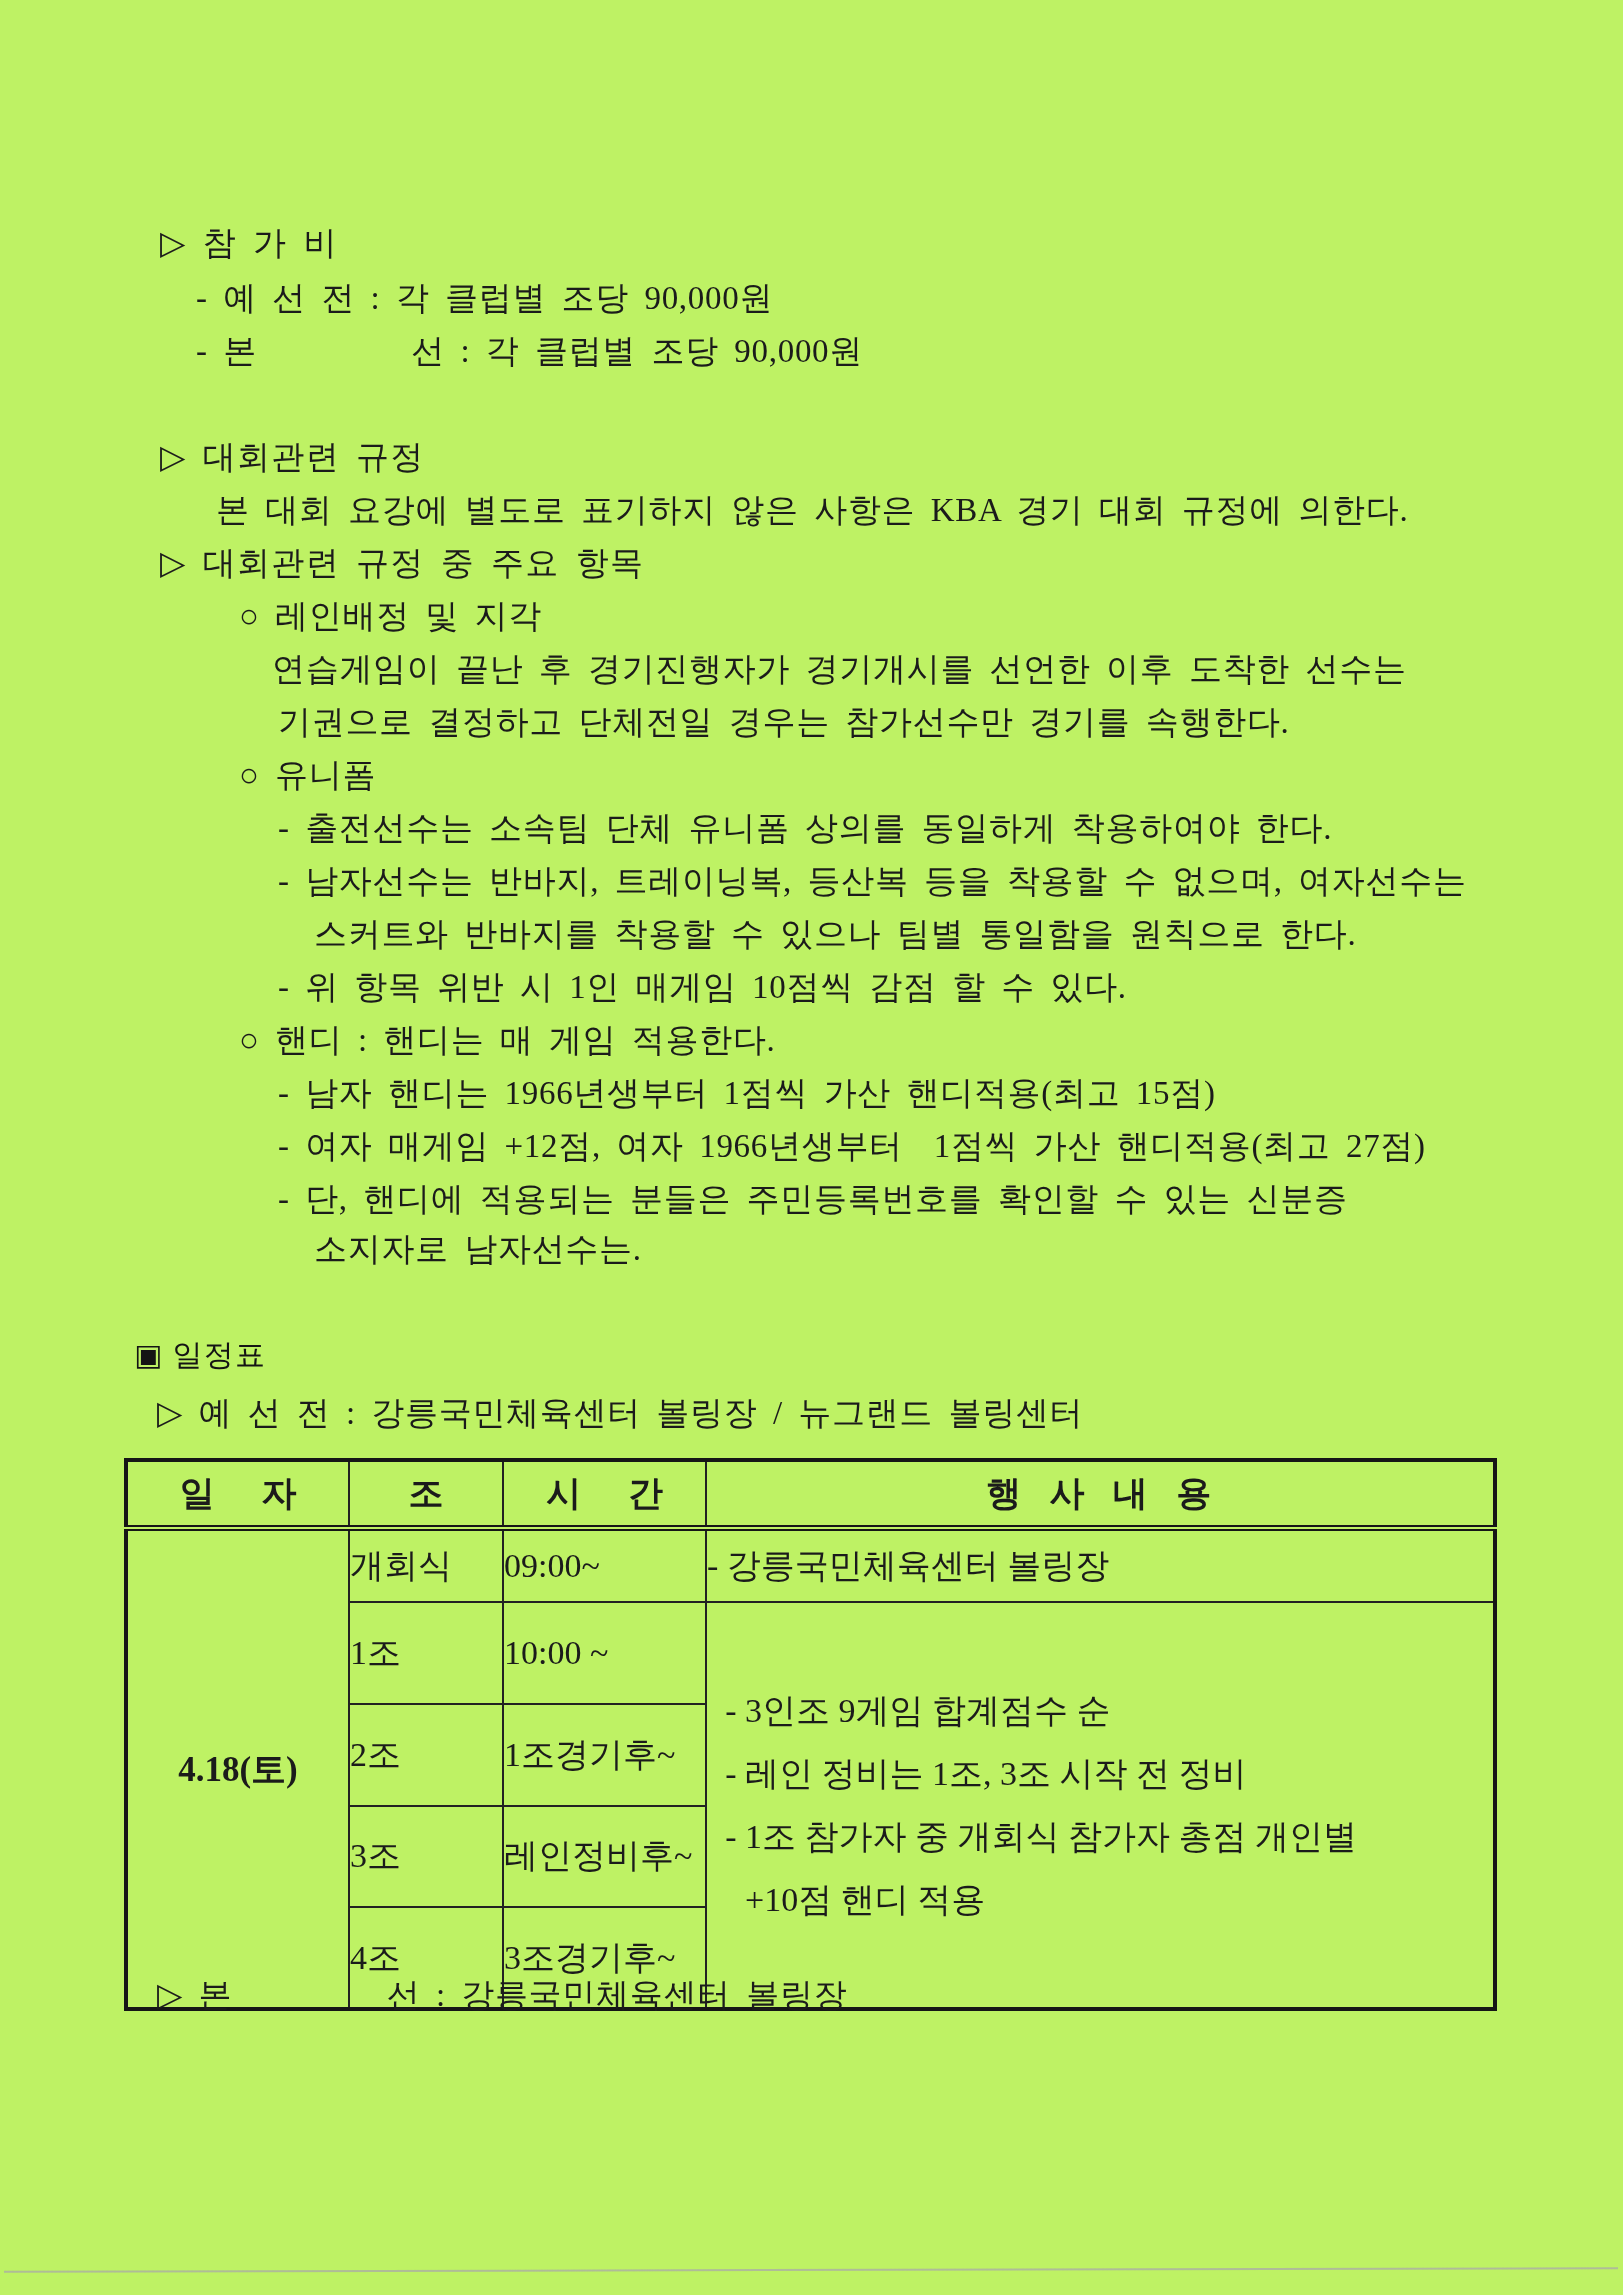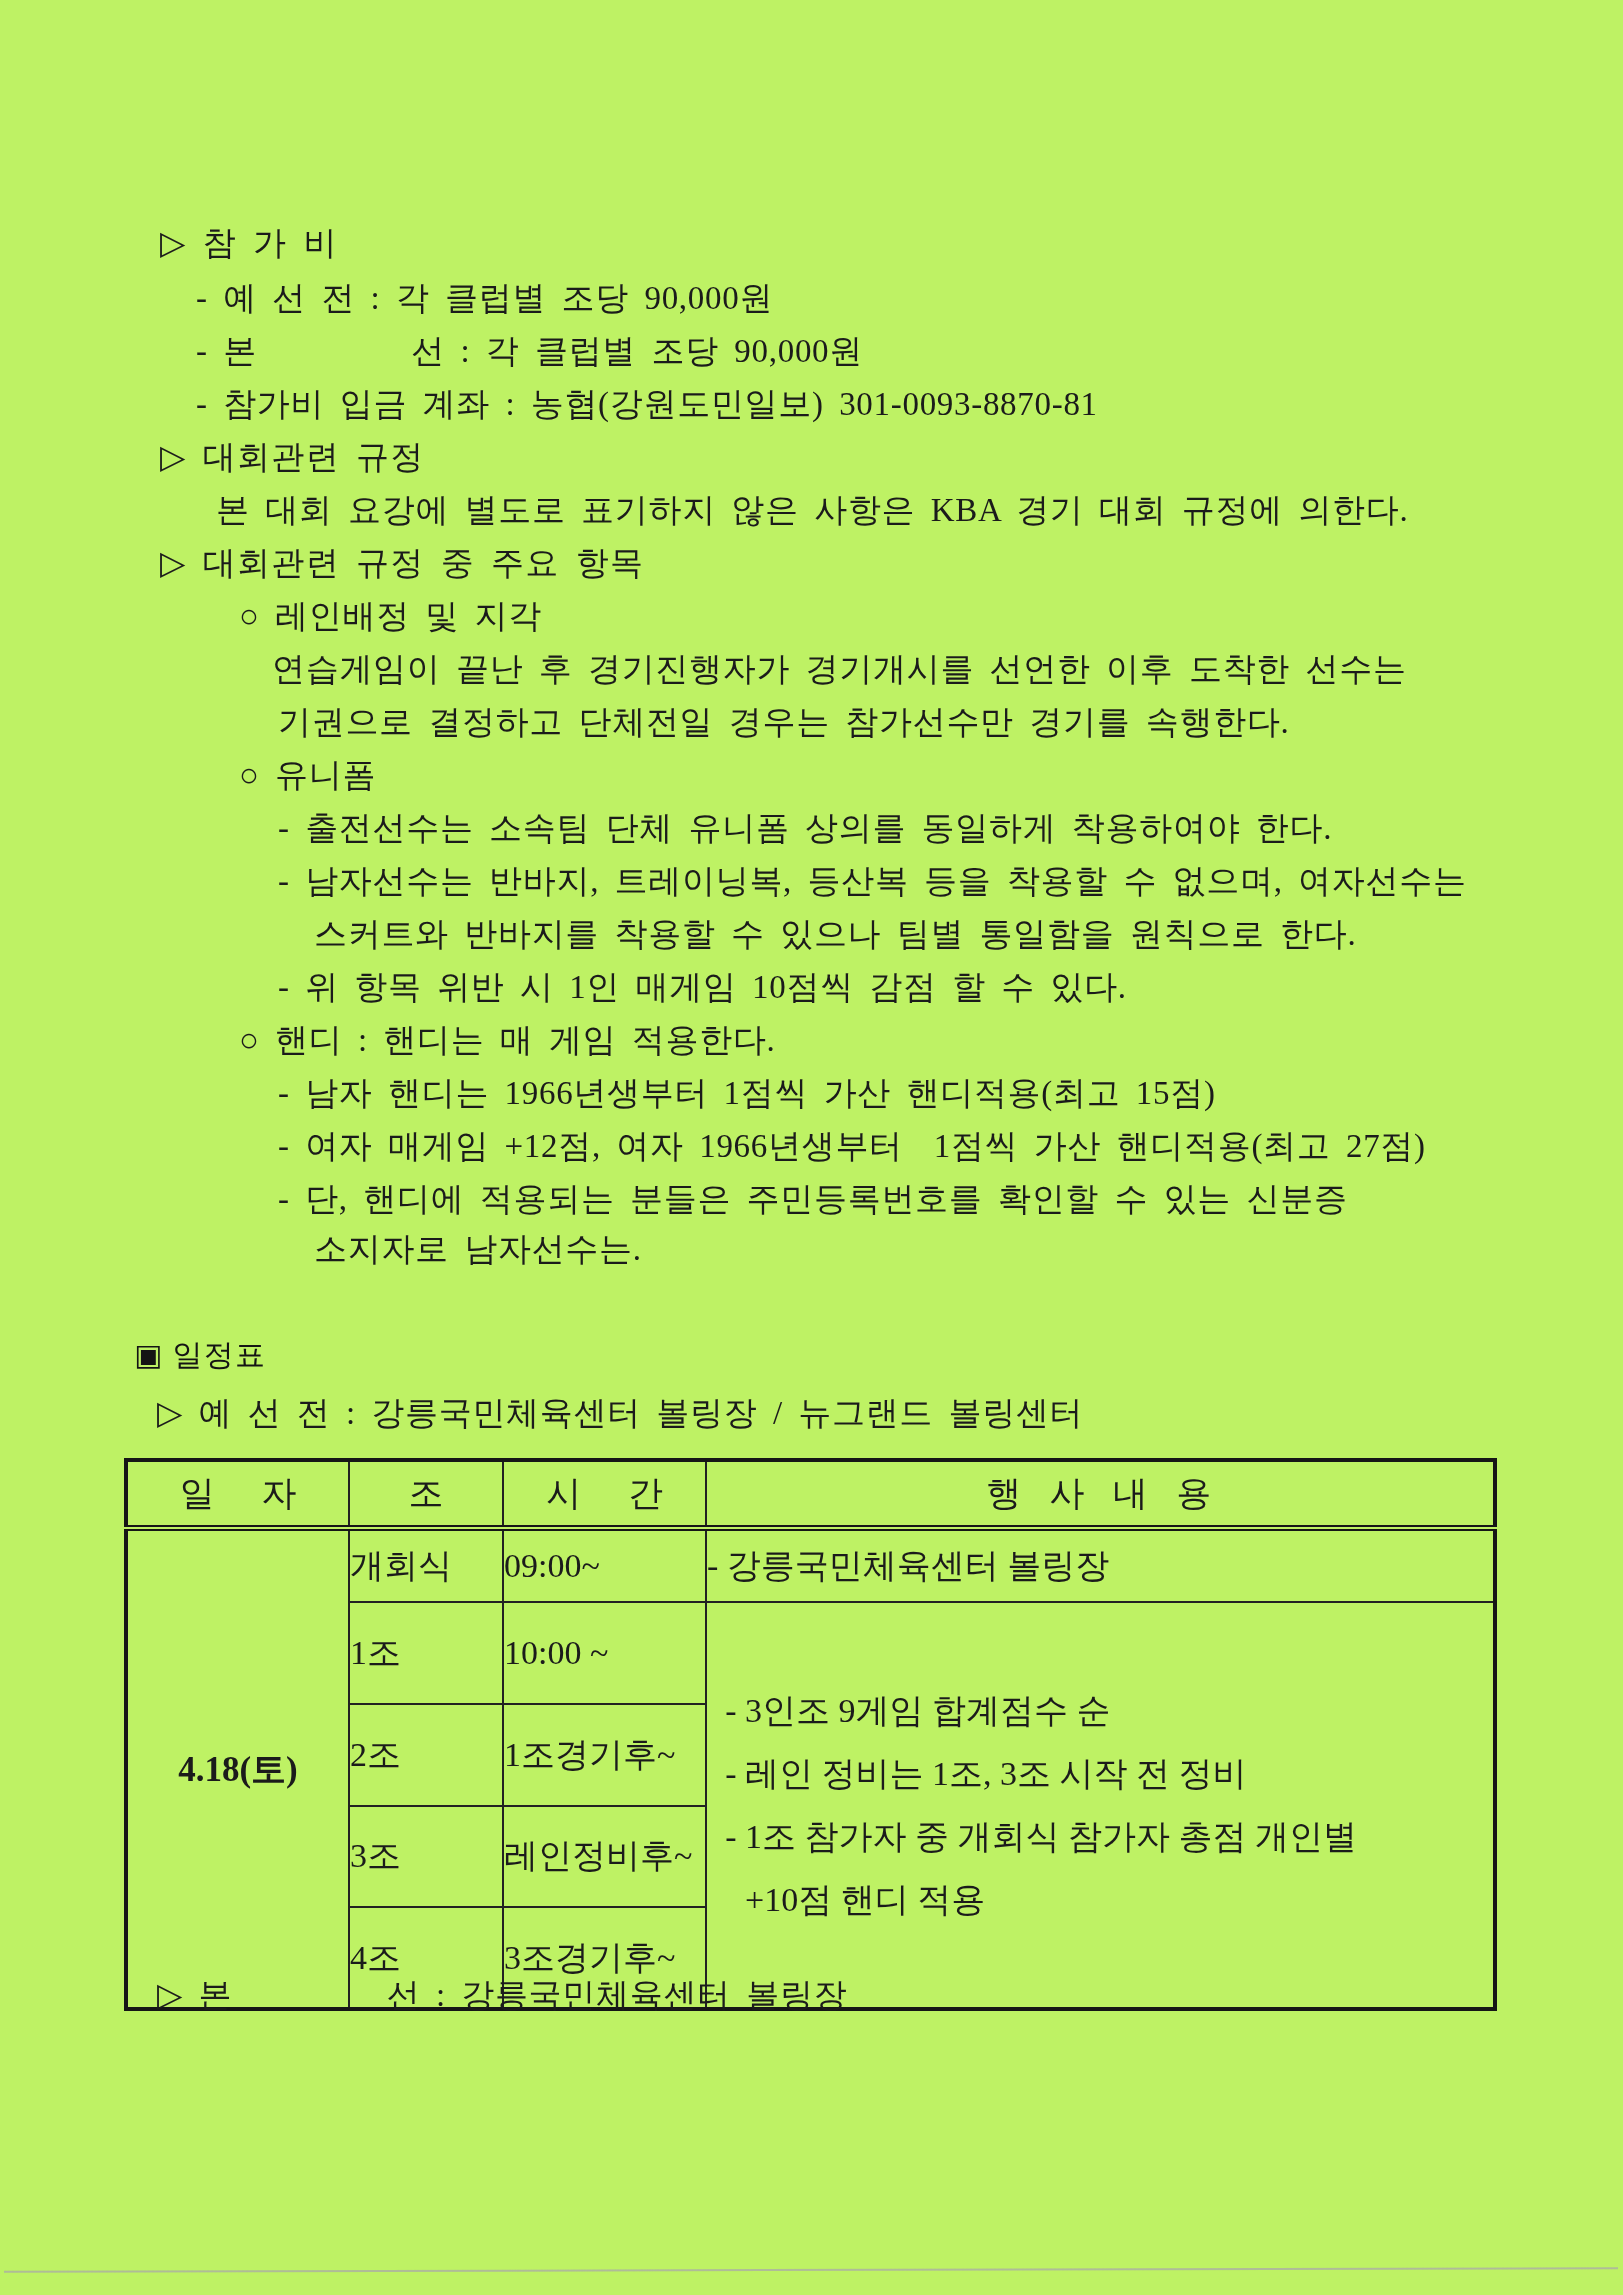--- a/index.html
+++ b/index.html
@@ -50,21 +50,21 @@
   table.sched col.c-event { width: 789px; }
   table.sched th, table.sched td {
     border: 2px solid #222222;
     padding: 0;
     vertical-align: middle;
     white-space: pre;
     overflow: hidden;
   }
   tr.hrow { height: 68px; }
   tr.hrow th {
-    font-weight: normal;
+    font-weight: bold;
     font-size: 35px;
     text-align: center;
     border-bottom: 6.5px double #161616;
   }
   th.hdr-wide   { word-spacing: 38px; }
   th.hdr-event  { word-spacing: 14.4px; letter-spacing: 2.6px; }
   tr.brow { height: 74px; }
   td.date-cell {
     text-align: center;
     font-size: 35px;
@@ -89,21 +89,20 @@
   }
 </style>
 </head>
 <body>
 
 <div class="page">
 
   <div class="tline heading" style="top:223px;left:160px">▷ 참 가 비</div>
   <div class="tline" style="top:278px;left:196px">- 예 선 전 : 각 클럽별 조당 90,000원</div>
   <div class="tline" style="top:331px;left:196px">- 본          선 : 각 클럽별 조당 90,000원</div>
-  <div class="tline" style="top:384px;left:196px">- 참가비 입금 계좌 : 농협(강원도민일보) 301-0093-8870-81</div>
   <div class="tline heading" style="top:437px;left:160px">▷ 대회관련 규정</div>
   <div class="tline heading" style="top:543px;left:160px">▷ 대회관련 규정 중 주요 항목</div>
   <div class="tline" style="top:490px;left:216px">본 대회 요강에 별도로 표기하지 않은 사항은 KBA 경기 대회 규정에 의한다.</div>
   <div class="tline" style="top:596px;left:239px">○ 레인배정 및 지각</div>
   <div class="tline" style="top:649px;left:272px">연습게임이 끝난 후 경기진행자가 경기개시를 선언한 이후 도착한 선수는</div>
   <div class="tline" style="top:702px;left:278px">기권으로 결정하고 단체전일 경우는 참가선수만 경기를 속행한다.</div>
   <div class="tline" style="top:755px;left:239px">○ 유니폼</div>
   <div class="tline" style="top:808px;left:278px">- 출전선수는 소속팀 단체 유니폼 상의를 동일하게 착용하여야 한다.</div>
   <div class="tline" style="top:861px;left:278px">- 남자선수는 반바지, 트레이닝복, 등산복 등을 착용할 수 없으며, 여자선수는</div>
   <div class="tline" style="top:914px;left:314px">스커트와 반바지를 착용할 수 있으나 팀별 통일함을 원칙으로 한다.</div>

